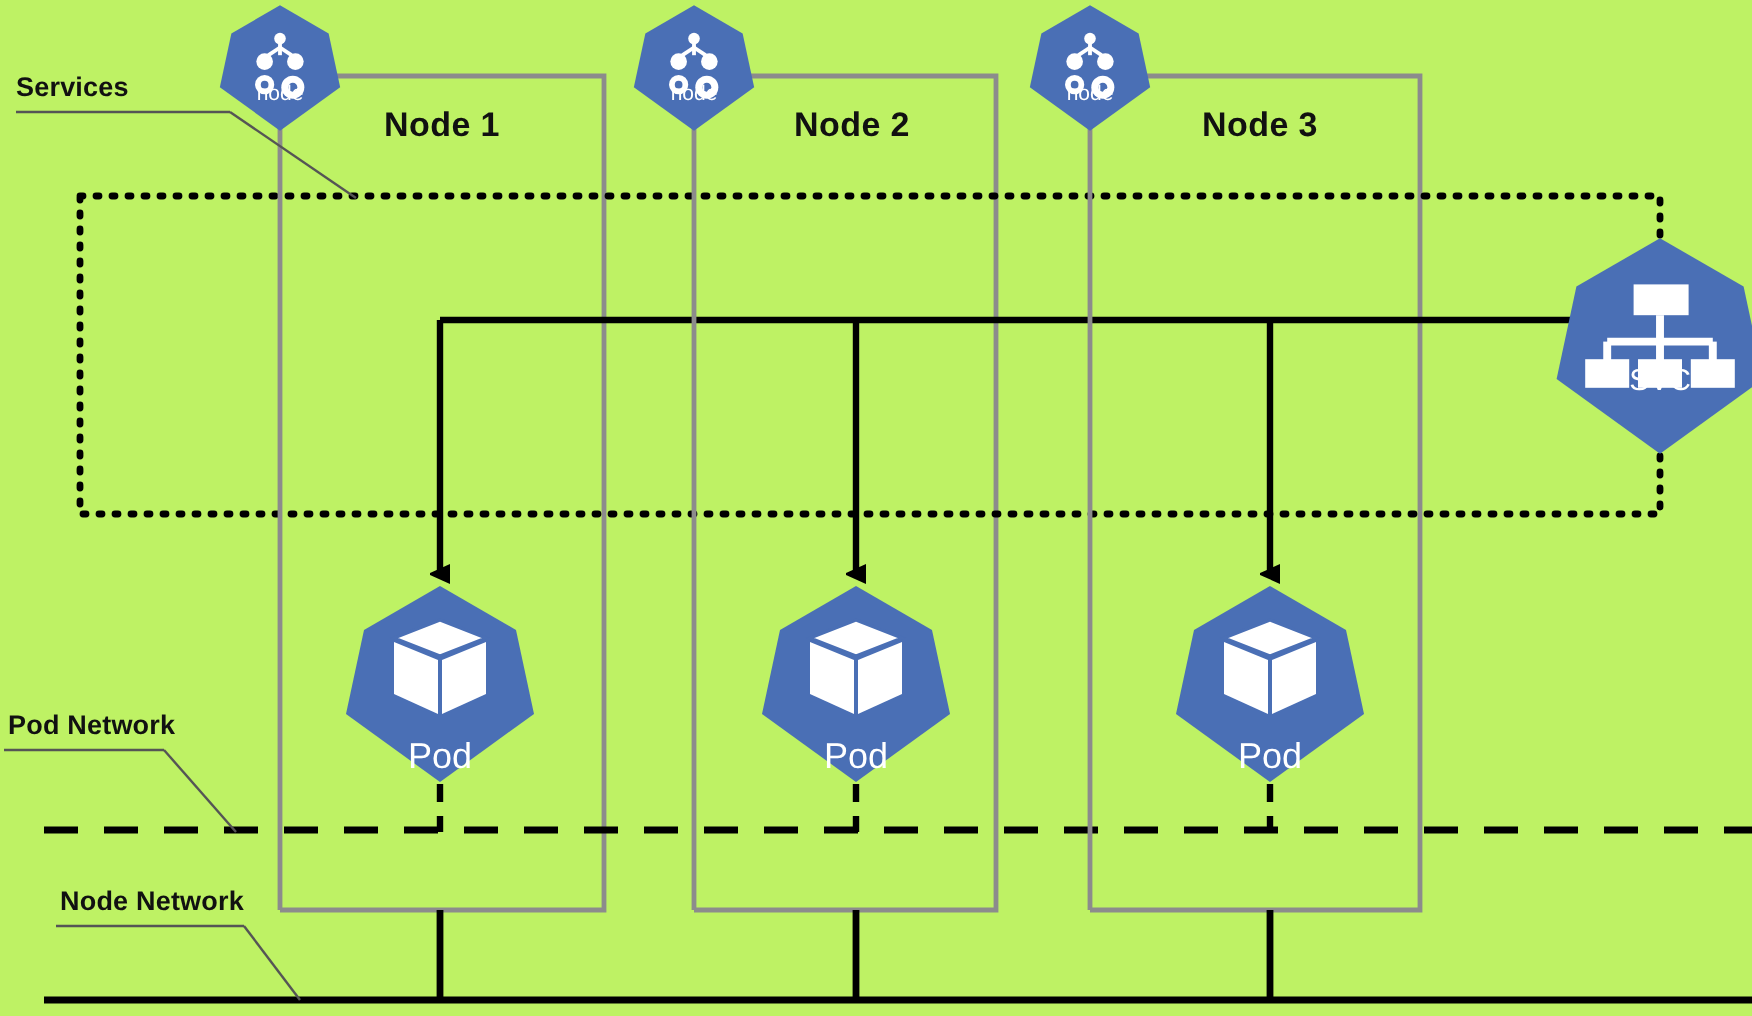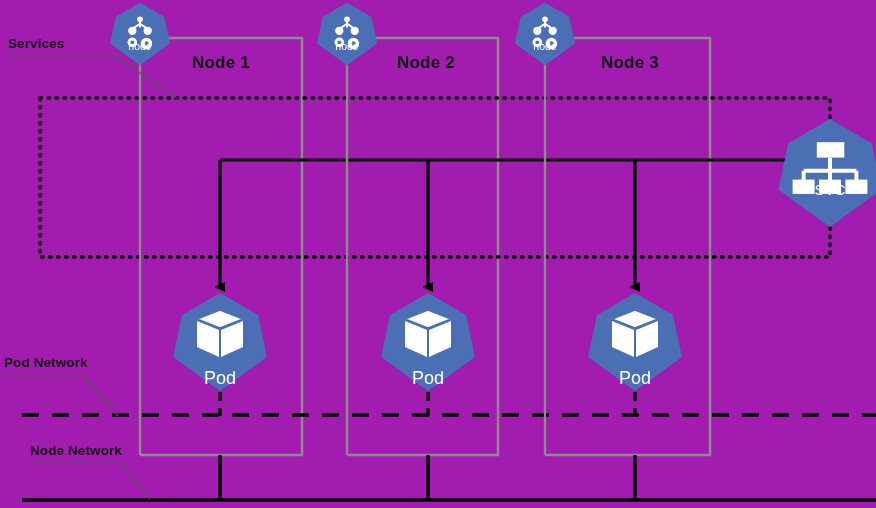--- a/index.html
+++ b/index.html
@@ -7,21 +7,21 @@
     padding: 0;
     background: #ffffff;
   }
   body {
     font-family: "Liberation Sans", sans-serif;
   }
   #diagram-root {
     position: relative;
     width: 876px;
     height: 508px;
-    background: #a21caf;
+    background: #bef264;
     overflow: hidden;
   }
   #diagram-svg {
     position: absolute;
     top: 0;
     left: 0;
     width: 876px;
     height: 508px;
   }
   .node-title {

